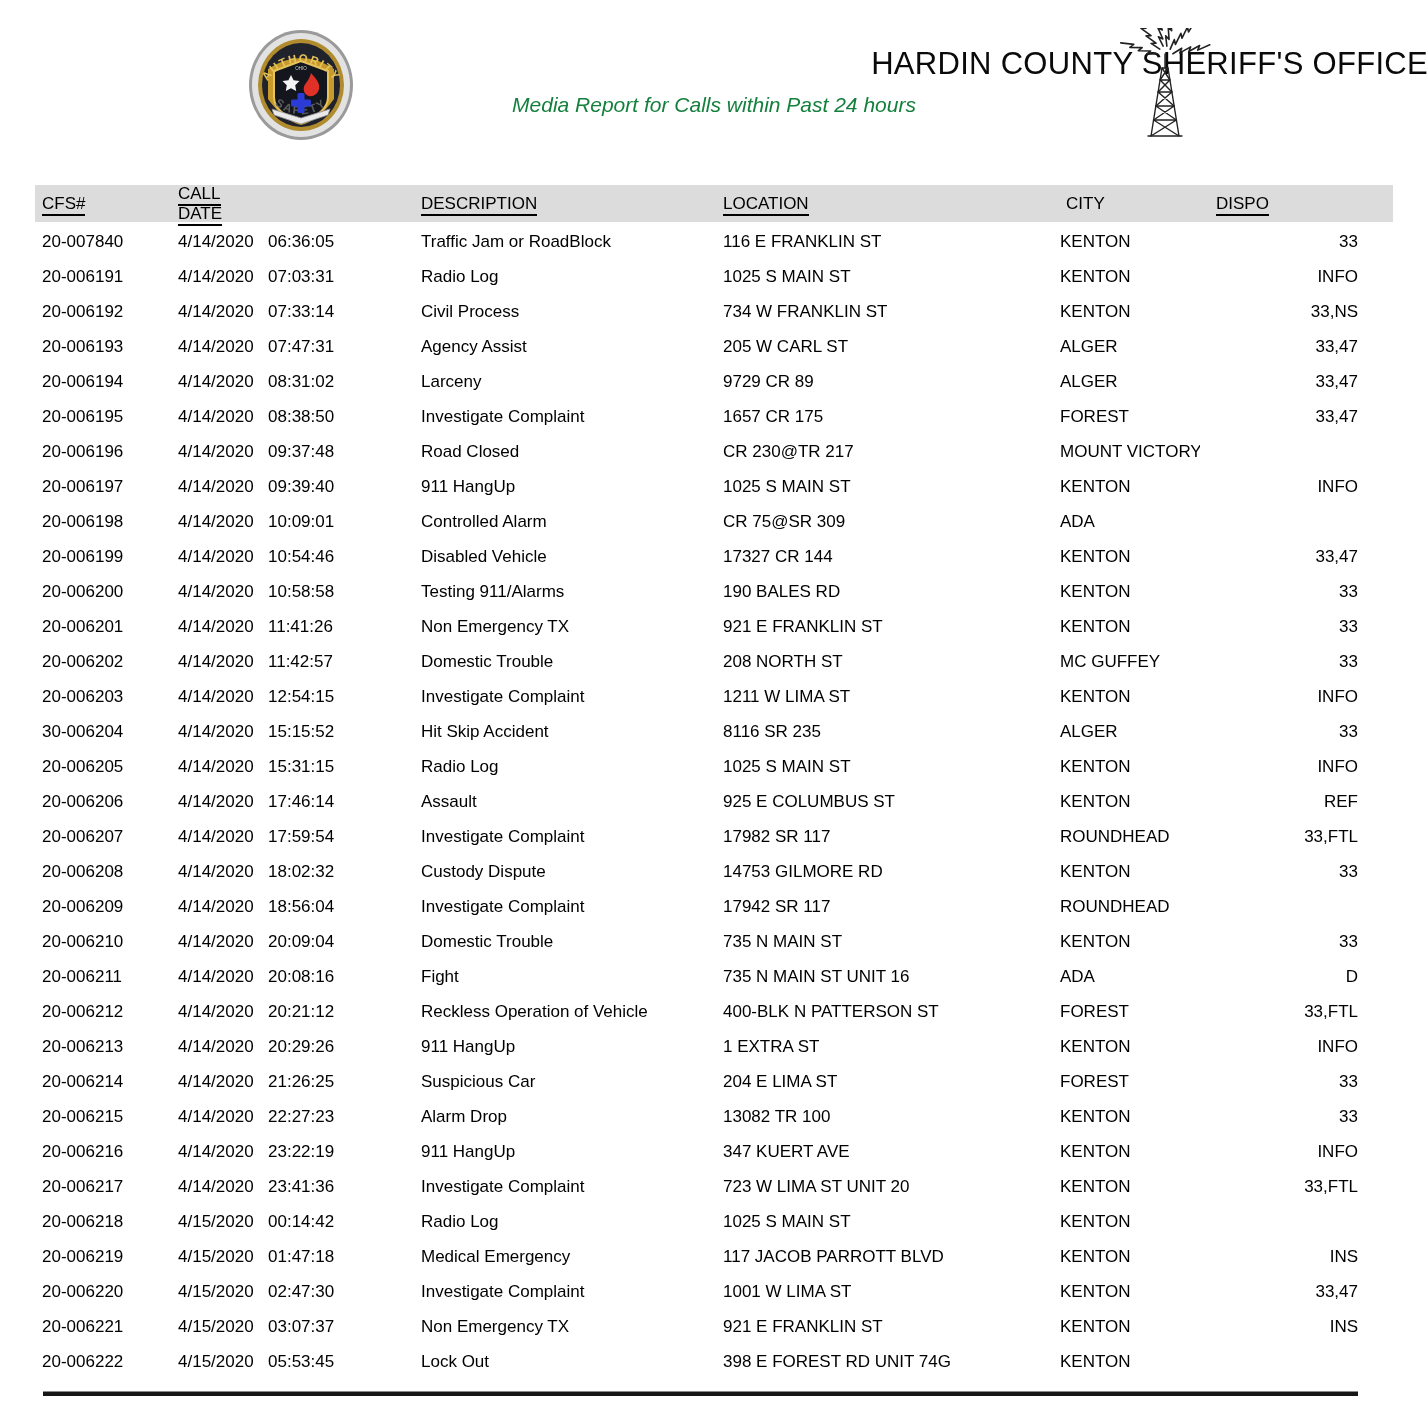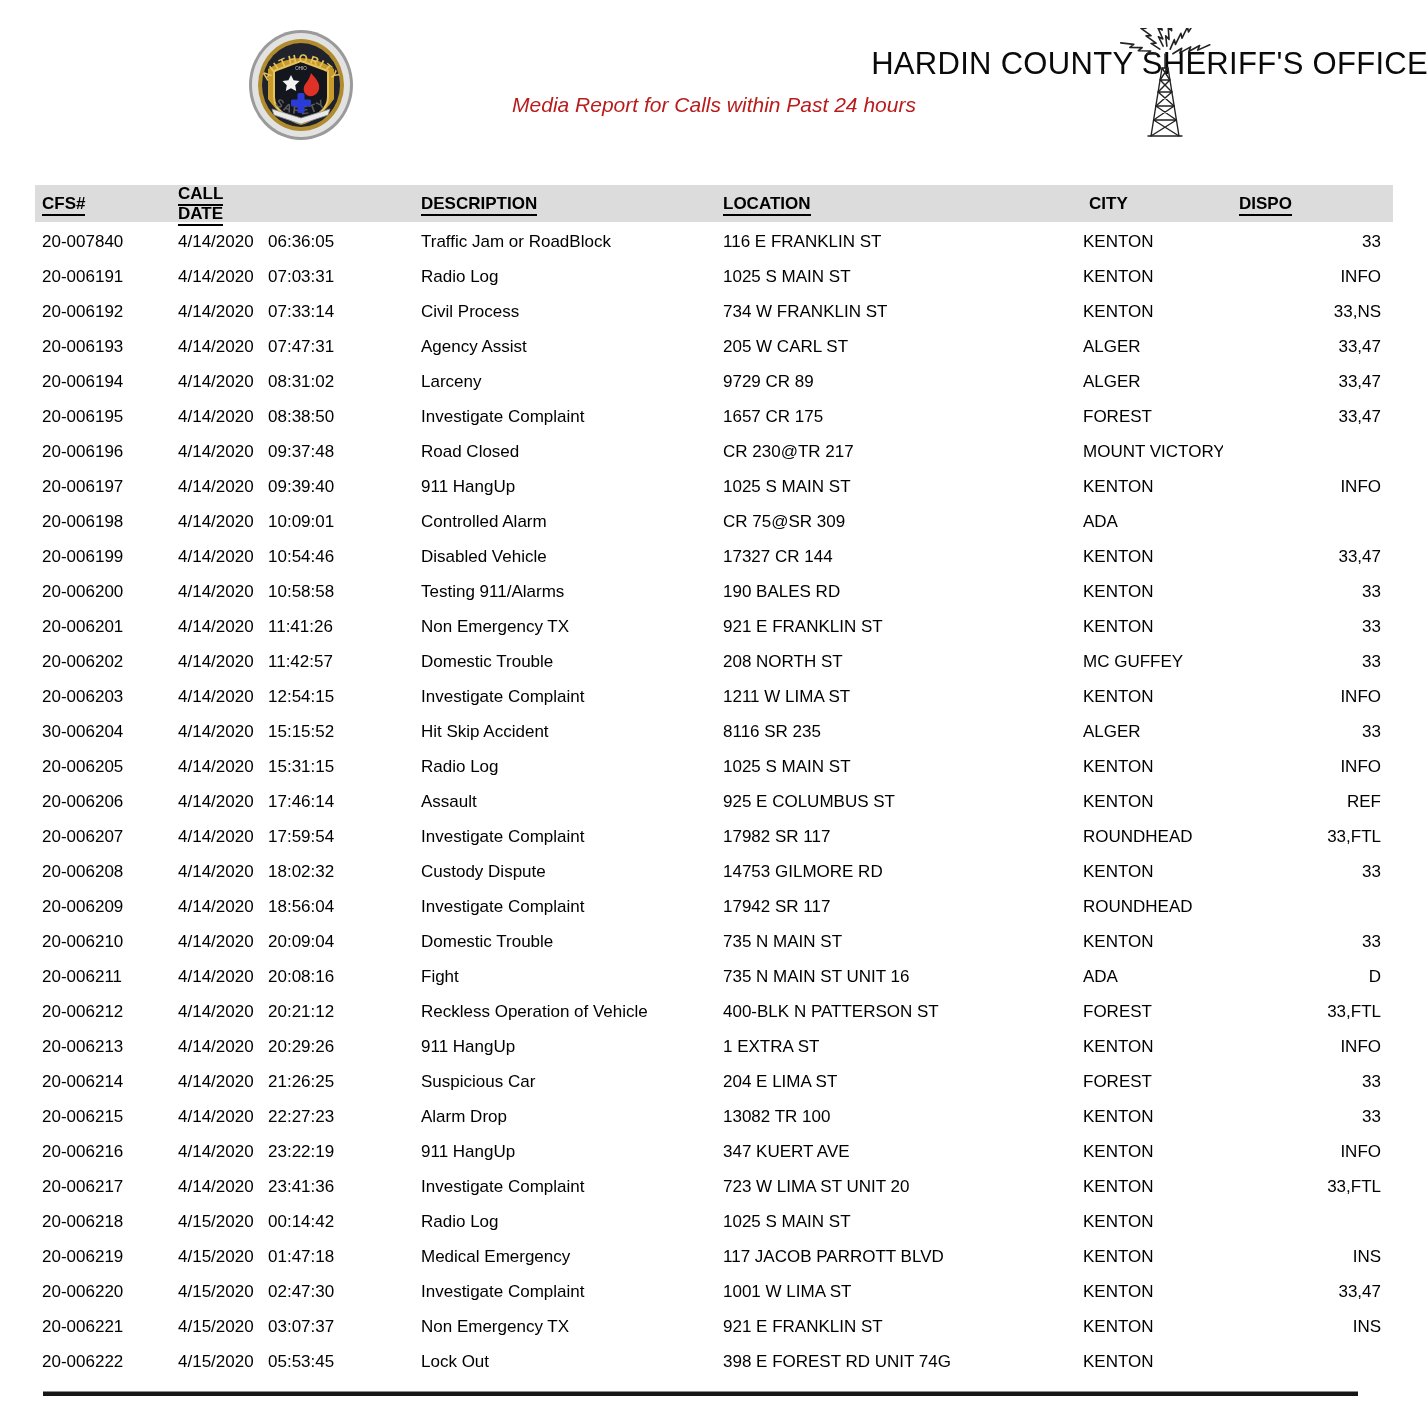--- a/index.html
+++ b/index.html
@@ -8,38 +8,38 @@
     background:#ffffff;
     font-family:"Liberation Sans", sans-serif;
     color:#000;
     position:relative;
     overflow:hidden;
   }
   .logo { position:absolute; left:248px; top:29px; }
   .tower { position:absolute; left:1100px; top:28px; }
   .title-block { position:absolute; left:0; top:46px; width:1428px; text-align:center; }
   .title { font-size:31px; letter-spacing:0.3px; color:#0a0a0a;text-align:right; }
-  .subtitle { font-size:21px; font-style:italic; margin-top:11px; color:#b91c1c; }
+  .subtitle { font-size:21px; font-style:italic; margin-top:11px; color:#15803d; }
 
   .thead {
     position:absolute; left:35px; top:185px; width:1358px; height:37px;
     background:#dcdcdc; display:flex; align-items:center;
-    font-weight:bold; font-size:17px;
+    font-weight:normal; font-size:17px;
   }
   .thead .lbl { border-bottom:2px solid #000; padding-bottom:1px; }
 
   .tbody { position:absolute; left:35px; top:224px; width:1358px; }
   .row { display:flex; align-items:center; height:35px; font-size:17px; }
 
   .c1 { width:143px; padding-left:7px; box-sizing:border-box; }
   .c2 { width:90px; }
   .c3 { width:153px; }
   .c4 { width:302px; }
   .c5 { width:337px; }
-  .c6 { width:140px; white-space:nowrap; overflow:hidden;margin-left:23px; }
+  .c6 { width:140px; white-space:nowrap; overflow:hidden; }
   .c7 { width:158px; text-align:right; }
   .thead .c6 { padding-left:6px; box-sizing:border-box; }
   .thead .c7 { text-align:left; padding-left:16px; box-sizing:border-box; }
 
   .bottom-rule {
     position:absolute; left:43px; top:1391px; width:1315px; height:4px;
     background:#161616; border-top:1px solid #8a8a8a;
   }
 </style>
 </head>

